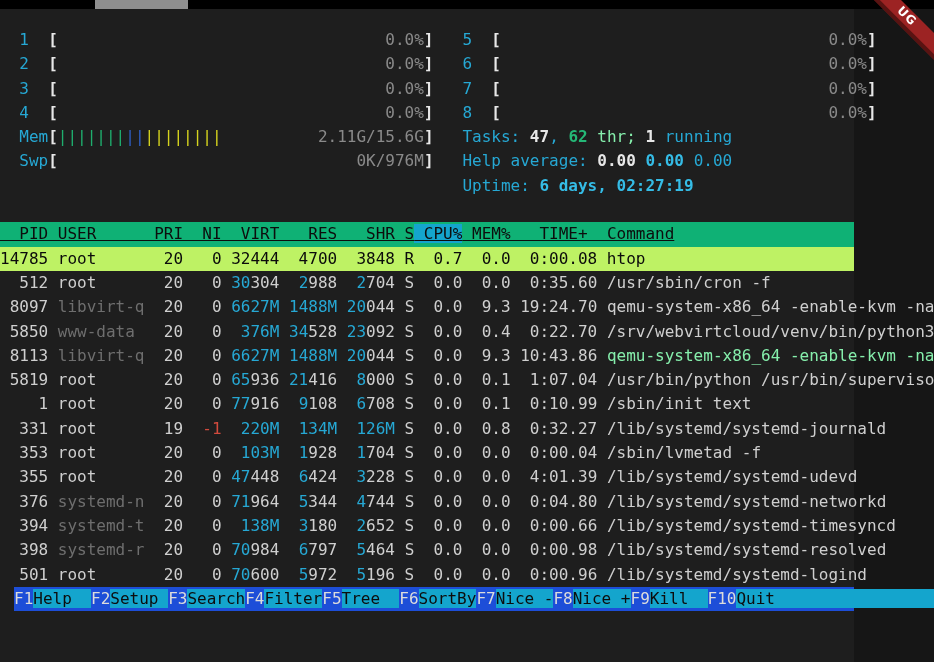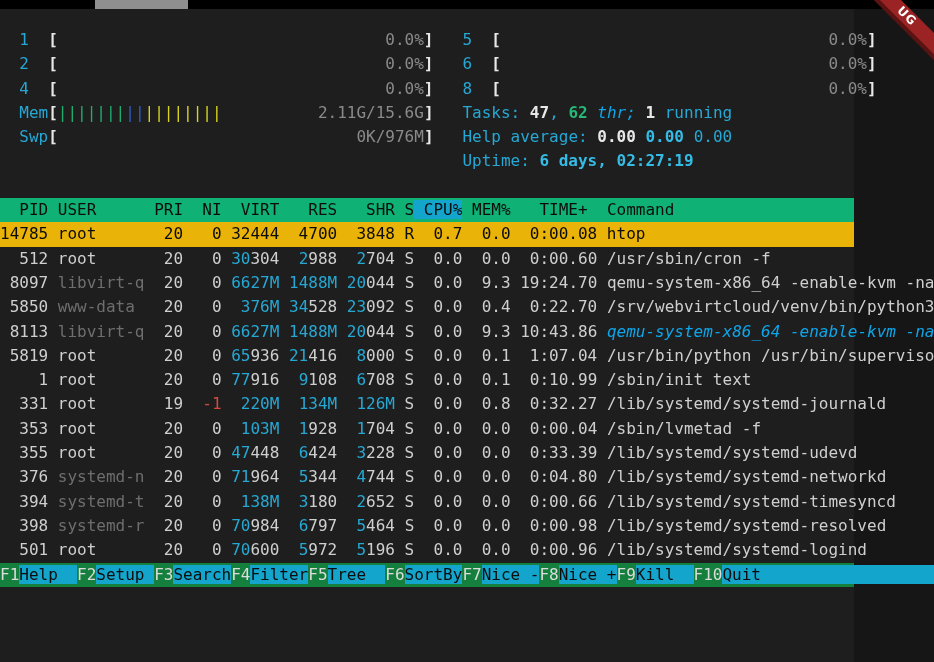--- a/index.html
+++ b/index.html
@@ -11,35 +11,35 @@
             background:#1e1e1e;padding-top:19px;box-sizing:border-box;}
   .line{white-space:pre;height:24.3px;line-height:24.3px;font-size:16px;
         color:#cfcfcf;font-family:"DejaVu Sans Mono",monospace;}
   .line span{display:inline;}
   
   .cyan{color:#26a8d4;}
   .cb{color:#35bce6;font-weight:bold;}
   .wb{color:#e8e8e8;font-weight:bold;}
   .dim{color:#8a8a8a;}
   .gray{color:#6e6e6e;}
-  .green{color:#0ea5e9;font-style:italic;}
+  .green{color:#86efac;}
   .gb{color:#25b877;font-weight:bold;}
   .red{color:#d14a3d;}
   .gbar{color:#1fae6e;}
   .bbar{color:#2e5ec4;}
   .ybar{color:#d6d41e;}
   
-  .hrow{background:#0fb175;color:#0d0d0d;}
+  .hrow{background:#0fb175;color:#0d0d0d;text-decoration:underline;}
   .hrow span{color:#0d0d0d;}
   .hrow .hsel{background:#14a5cd;}
   
-  .sel{background:#eab308;color:#0b0b0b;}
+  .sel{background:#bef264;color:#0b0b0b;}
   .sel span{color:#0b0b0b;}
   
-  .fbar{background:#15803d;}
+  .fbar{background:#1d4ed8;margin-left:14px;}
   .fk{color:#dcdcdc;}
   .fa{background:#14a5cd;color:#0d0d0d;}
   
   .ribbon{position:absolute;top:0;right:0;width:62px;height:62px;overflow:hidden;z-index:9;}
   .ribbon .band{position:absolute;left:14px;top:-15px;width:110px;height:15px;line-height:15px;
      background:#9c2323;border-bottom:4px solid #591312;transform:rotate(45deg);
      transform-origin:0 0;color:#fff;font-family:"DejaVu Sans",sans-serif;font-weight:bold;
      font-size:12px;padding-left:26px;letter-spacing:1px;}
 </style>
 </head>
@@ -51,34 +51,35 @@
 
 <div class="ribbon">
   <div class="band">
     <span>UG</span>
   </div>
 </div>
 
 <div class="terminal">
     <div class="line"><span class="cyan">  1</span><span>  </span><span class="wb">[</span><span>                                  </span><span class="dim">0.0%</span><span class="wb">]</span><span>   </span><span class="cyan">5</span><span>  </span><span class="wb">[</span><span>                                  </span><span class="dim">0.0%</span><span class="wb">]</span></div>
     <div class="line"><span class="cyan">  2</span><span>  </span><span class="wb">[</span><span>                                  </span><span class="dim">0.0%</span><span class="wb">]</span><span>   </span><span class="cyan">6</span><span>  </span><span class="wb">[</span><span>                                  </span><span class="dim">0.0%</span><span class="wb">]</span></div>
+    <div class="line"><span class="cyan">  3</span><span>  </span><span class="wb">[</span><span>                                  </span><span class="dim">0.0%</span><span class="wb">]</span><span>   </span><span class="cyan">7</span><span>  </span><span class="wb">[</span><span>                                  </span><span class="dim">0.0%</span><span class="wb">]</span></div>
     <div class="line"><span class="cyan">  4</span><span>  </span><span class="wb">[</span><span>                                  </span><span class="dim">0.0%</span><span class="wb">]</span><span>   </span><span class="cyan">8</span><span>  </span><span class="wb">[</span><span>                                  </span><span class="dim">0.0%</span><span class="wb">]</span></div>
     <div class="line"><span class="cyan">  Mem</span><span class="wb">[</span><span class="gbar">|||||||</span><span class="bbar">||</span><span class="ybar">||||||||</span><span>          </span><span class="dim">2.11G/15.6G</span><span class="wb">]</span><span>   </span><span class="cyan">Tasks: </span><span class="wb">47</span><span class="cyan">, </span><span class="gb">62</span><span class="green"> thr; </span><span class="wb">1</span><span class="cyan"> running</span></div>
     <div class="line"><span class="cyan">  Swp</span><span class="wb">[</span><span>                               </span><span class="dim">0K/976M</span><span class="wb">]</span><span>   </span><span class="cyan">Help average: </span><span class="wb">0.00</span><span> </span><span class="cb">0.00</span><span> </span><span class="cyan">0.00</span></div>
     <div class="line"><span>                                                </span><span class="cyan">Uptime: </span><span class="cb">6 days, 02:27:19</span></div>
     <div class="line"><span></span></div>
     <div class="line hrow"><span>  PID USER      PRI  NI  VIRT   RES   SHR S</span><span class="hsel"> CPU%</span><span> MEM%   TIME+  Command</span></div>
     <div class="line sel"><span>14785 root       20   0 32444  4700  3848 R  0.7  0.0  0:00.08 htop</span></div>
-    <div class="line"><span>  512 root       20   0 </span><span class="cyan">30</span><span>304  </span><span class="cyan">2</span><span>988  </span><span class="cyan">2</span><span>704 S  0.0  0.0  0:00.60 /usr/sbin/cron -f</span></div>
+    <div class="line"><span>  512 root       20   0 </span><span class="cyan">30</span><span>304  </span><span class="cyan">2</span><span>988  </span><span class="cyan">2</span><span>704 S  0.0  0.0  0:35.60 /usr/sbin/cron -f</span></div>
     <div class="line"><span> 8097 </span><span class="gray">libvirt-q</span><span>  20   0 </span><span class="cyan">6627M</span><span> </span><span class="cyan">1488M</span><span> </span><span class="cyan">20</span><span>044 S  0.0  9.3 19:24.70 qemu-system-x86_64 -enable-kvm -na</span></div>
     <div class="line"><span> 5850 </span><span class="gray">www-data </span><span>  20   0  </span><span class="cyan">376M</span><span> </span><span class="cyan">34</span><span>528 </span><span class="cyan">23</span><span>092 S  0.0  0.4  0:22.70 /srv/webvirtcloud/venv/bin/python3</span></div>
     <div class="line"><span> 8113 </span><span class="gray">libvirt-q</span><span>  20   0 </span><span class="cyan">6627M</span><span> </span><span class="cyan">1488M</span><span> </span><span class="cyan">20</span><span>044 S  0.0  9.3 10:43.86 </span><span class="green">qemu-system-x86_64 -enable-kvm -na</span></div>
     <div class="line"><span> 5819 root       20   0 </span><span class="cyan">65</span><span>936 </span><span class="cyan">21</span><span>416  </span><span class="cyan">8</span><span>000 S  0.0  0.1  1:07.04 /usr/bin/python /usr/bin/superviso</span></div>
     <div class="line"><span>    1 root       20   0 </span><span class="cyan">77</span><span>916  </span><span class="cyan">9</span><span>108  </span><span class="cyan">6</span><span>708 S  0.0  0.1  0:10.99 /sbin/init text</span></div>
     <div class="line"><span>  331 root       19  </span><span class="red">-1</span><span>  </span><span class="cyan">220M</span><span>  </span><span class="cyan">134M</span><span>  </span><span class="cyan">126M</span><span> S  0.0  0.8  0:32.27 /lib/systemd/systemd-journald</span></div>
     <div class="line"><span>  353 root       20   0  </span><span class="cyan">103M</span><span>  </span><span class="cyan">1</span><span>928  </span><span class="cyan">1</span><span>704 S  0.0  0.0  0:00.04 /sbin/lvmetad -f</span></div>
-    <div class="line"><span>  355 root       20   0 </span><span class="cyan">47</span><span>448  </span><span class="cyan">6</span><span>424  </span><span class="cyan">3</span><span>228 S  0.0  0.0  0:33.39 /lib/systemd/systemd-udevd</span></div>
+    <div class="line"><span>  355 root       20   0 </span><span class="cyan">47</span><span>448  </span><span class="cyan">6</span><span>424  </span><span class="cyan">3</span><span>228 S  0.0  0.0  4:01.39 /lib/systemd/systemd-udevd</span></div>
     <div class="line"><span>  376 </span><span class="gray">systemd-n</span><span>  20   0 </span><span class="cyan">71</span><span>964  </span><span class="cyan">5</span><span>344  </span><span class="cyan">4</span><span>744 S  0.0  0.0  0:04.80 /lib/systemd/systemd-networkd</span></div>
     <div class="line"><span>  394 </span><span class="gray">systemd-t</span><span>  20   0  </span><span class="cyan">138M</span><span>  </span><span class="cyan">3</span><span>180  </span><span class="cyan">2</span><span>652 S  0.0  0.0  0:00.66 /lib/systemd/systemd-timesyncd</span></div>
     <div class="line"><span>  398 </span><span class="gray">systemd-r</span><span>  20   0 </span><span class="cyan">70</span><span>984  </span><span class="cyan">6</span><span>797  </span><span class="cyan">5</span><span>464 S  0.0  0.0  0:00.98 /lib/systemd/systemd-resolved</span></div>
     <div class="line"><span>  501 root       20   0 </span><span class="cyan">70</span><span>600  </span><span class="cyan">5</span><span>972  </span><span class="cyan">5</span><span>196 S  0.0  0.0  0:00.96 /lib/systemd/systemd-logind</span></div>
     <div class="line fbar"><span class="fk">F1</span><span class="fa">Help  </span><span class="fk">F2</span><span class="fa">Setup </span><span class="fk">F3</span><span class="fa">Search</span><span class="fk">F4</span><span class="fa">Filter</span><span class="fk">F5</span><span class="fa">Tree  </span><span class="fk">F6</span><span class="fa">SortBy</span><span class="fk">F7</span><span class="fa">Nice -</span><span class="fk">F8</span><span class="fa">Nice +</span><span class="fk">F9</span><span class="fa">Kill  </span><span class="fk">F10</span><span class="fa">Quit  </span><span class="fa">                </span></div>
   </div>
 
 </body></html>

